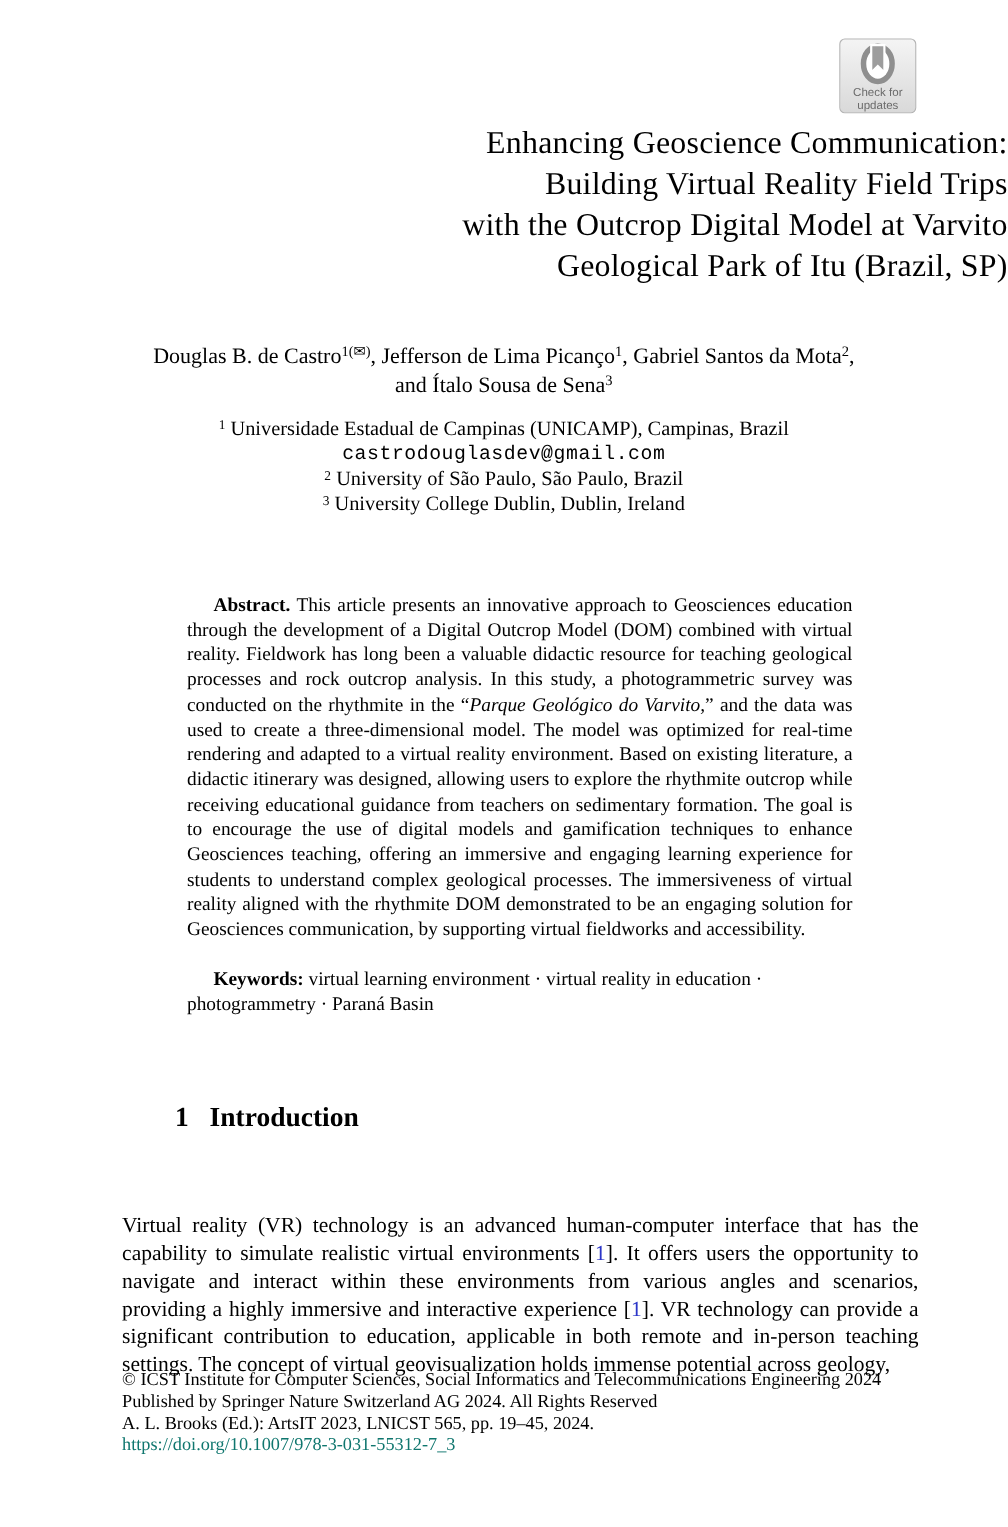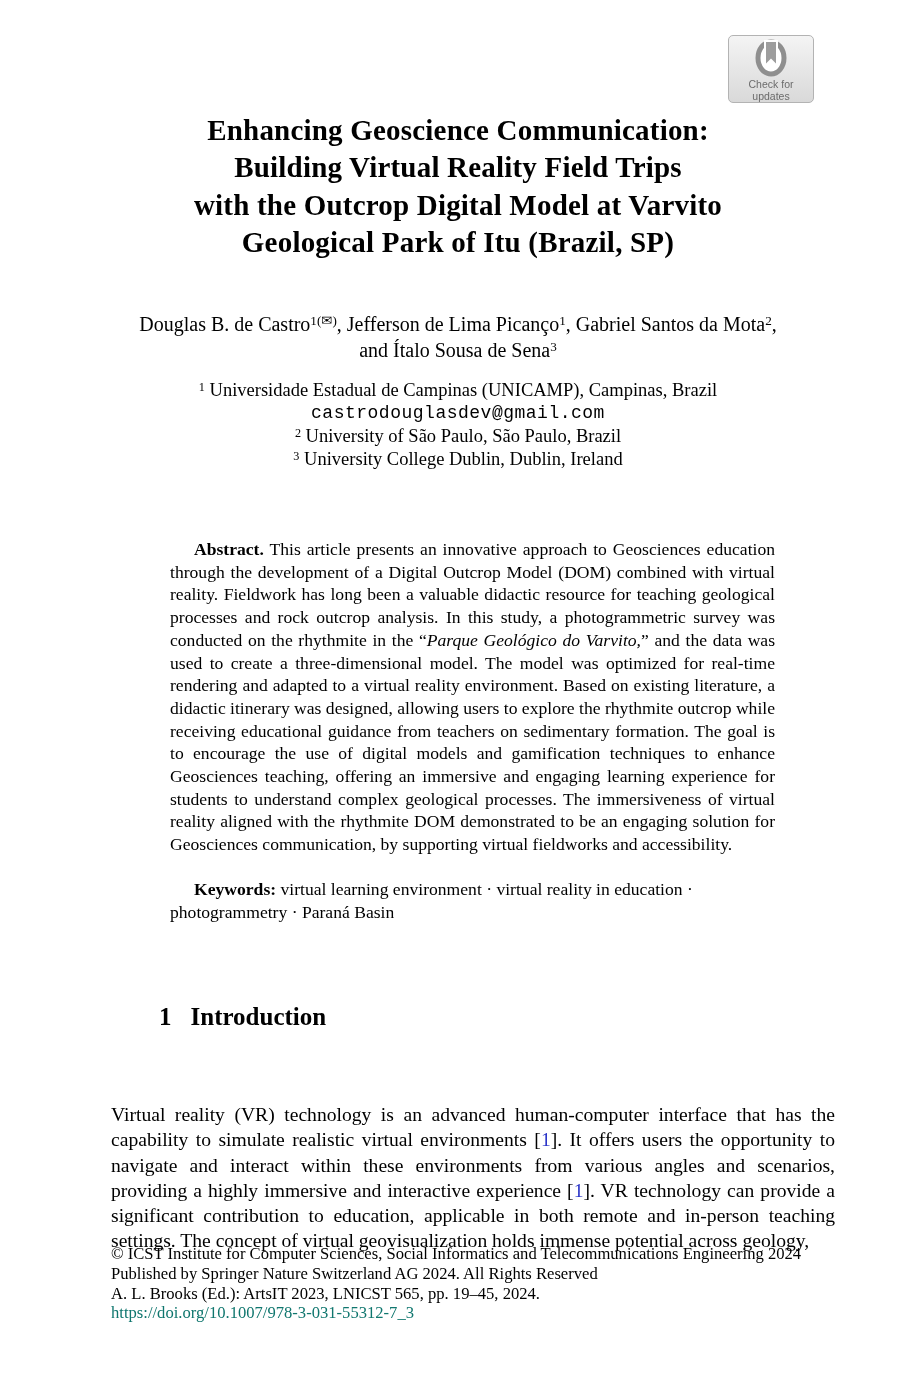--- a/index.html
+++ b/index.html
@@ -11,43 +11,43 @@
     margin: 0 auto;
     background: #ffffff;
     font-family: "Liberation Serif", serif;
     color: #000000;
     overflow: hidden;
   }
 
   
   .badge {
     position: absolute;
-    left: 728px; top: 35px;
-    width: 86px; height: 68px;
+    left: 763px; top: 35px;
+    width: 70px; height: 68px;
     border: 1px solid #b3b3b3;
     border-radius: 5px;
     background: linear-gradient(#f4f4f4, #d9d9d9);
     cursor: pointer;
     text-align: center;
   }
   .badge svg { display: block; margin: 3px auto 0; }
   .badge .badge-text {
     font-family: "Liberation Sans", sans-serif;
     font-size: 10.5px;
     line-height: 11.5px;
     color: #6b6b6b;
   }
 
   
   .title {
     position: absolute;
     left: 0; top: 112px;
     width: 100%;
-    text-align: center;
-    font-weight: bold;
+    text-align: right;
+    font-weight: normal;
     font-size: 29px;
     line-height: 37.4px;
     letter-spacing: 0.2px;
   }
 
   
   .authors {
     position: absolute;
     left: 0; top: 311px;
     width: 100%;

